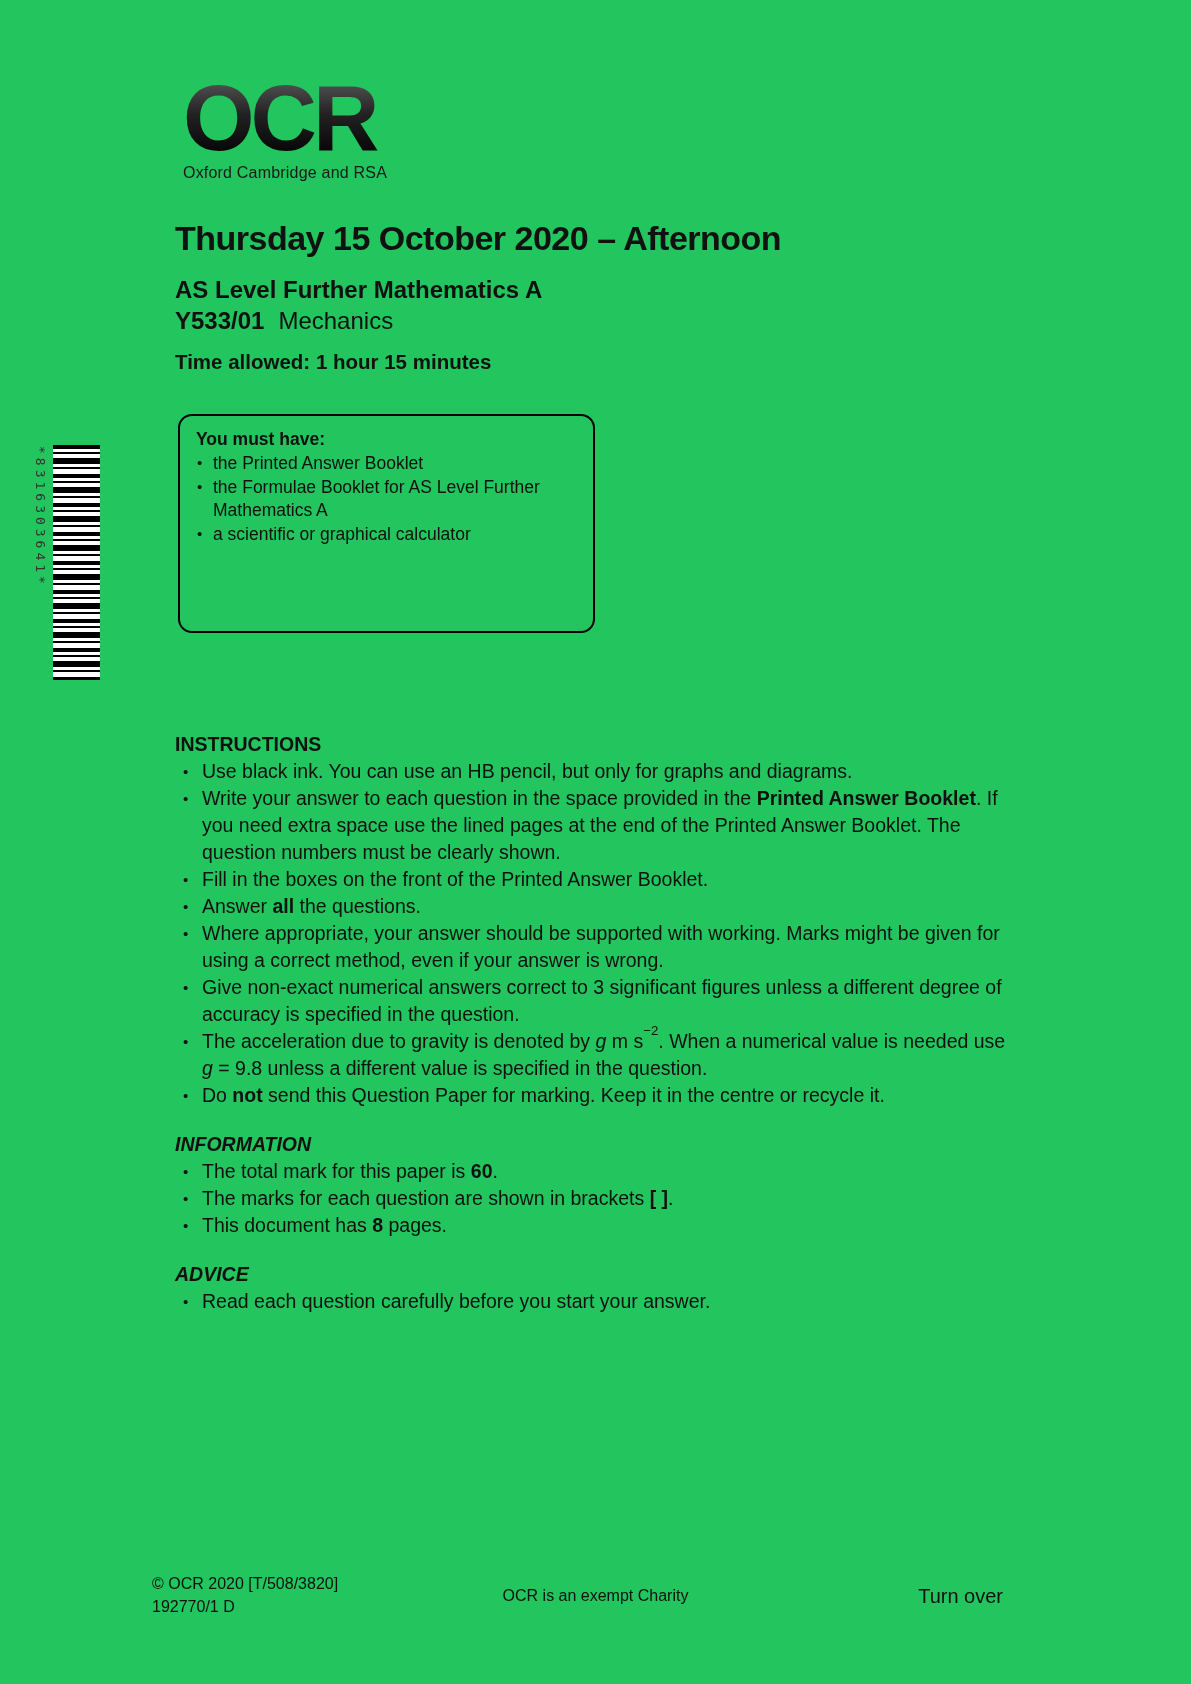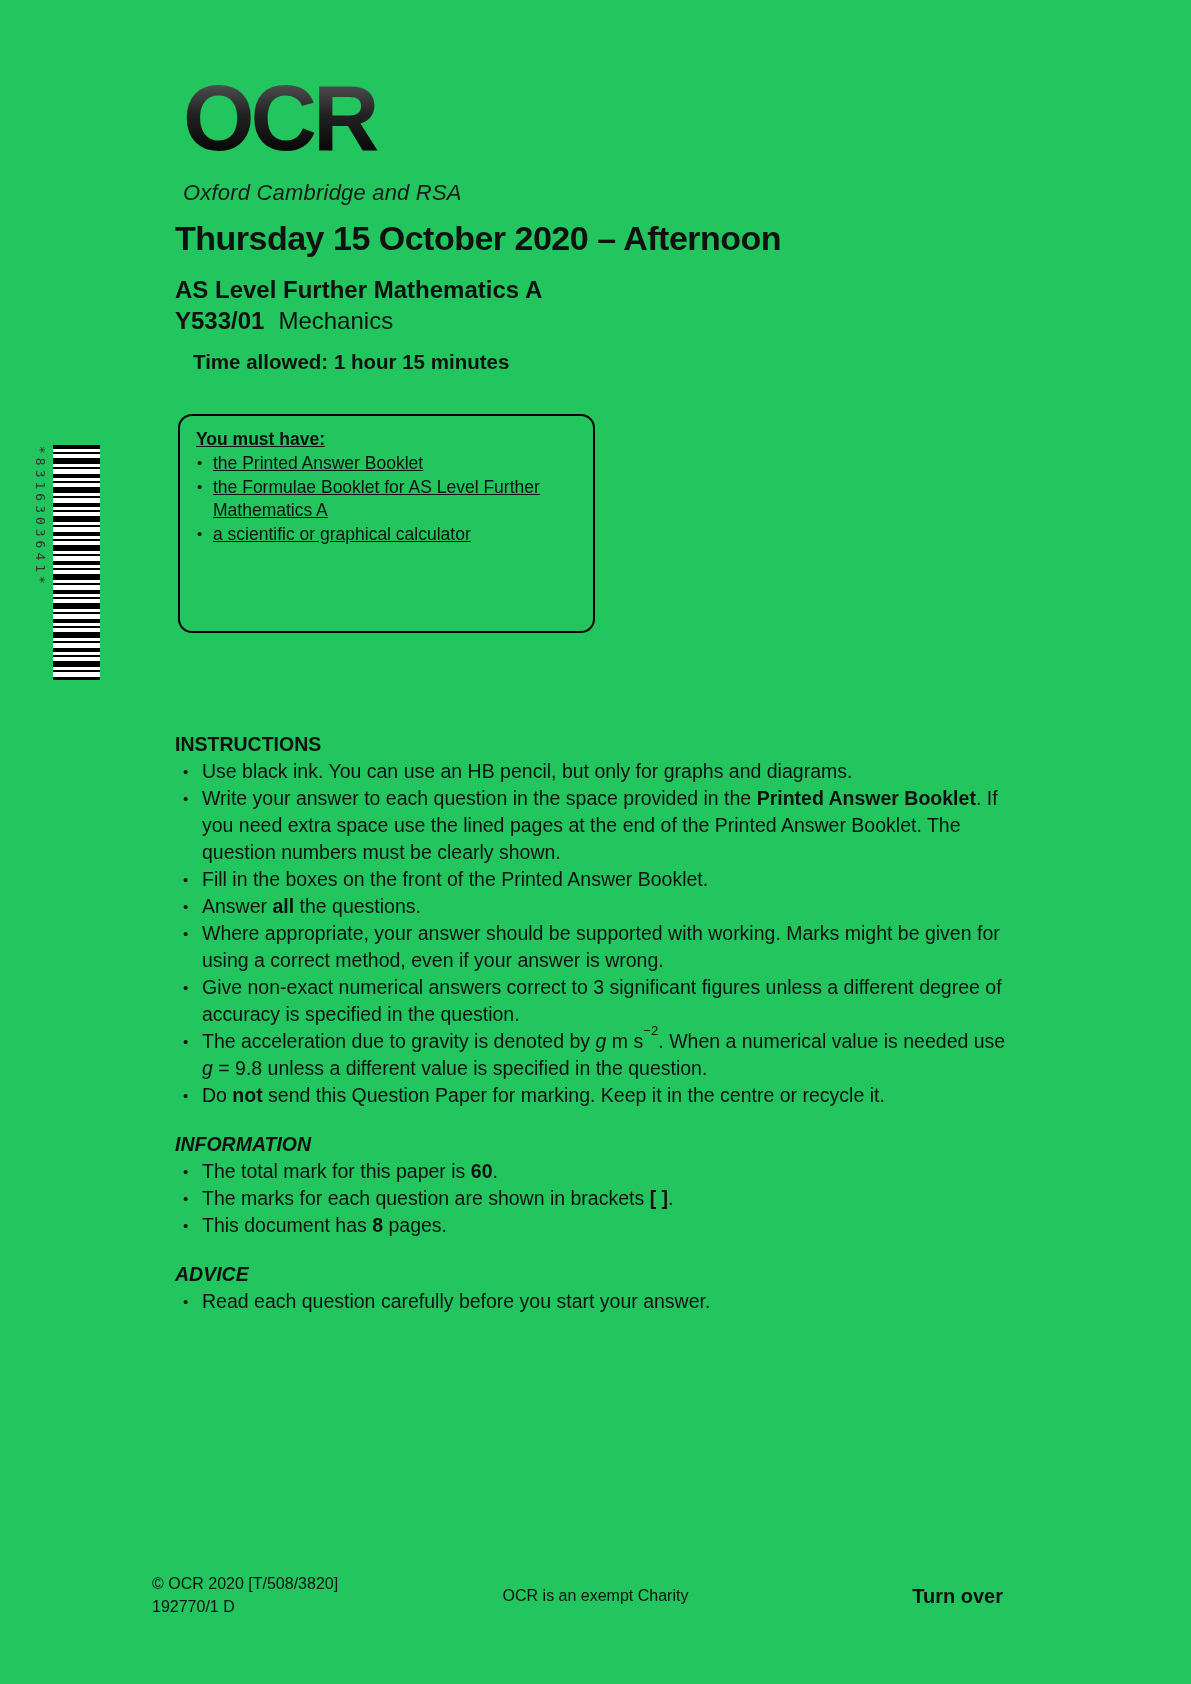--- a/index.html
+++ b/index.html
@@ -4,61 +4,61 @@
 <style>
   html,body{margin:0;padding:0;background:#fff;}
   body{width:1191px;height:1684px;font-family:"Liberation Sans",sans-serif;color:#111;}
   .page{position:relative;width:1191px;height:1684px;background:#22c55e;overflow:hidden;}
 
   
   .logo{position:absolute;left:183px;top:76px;}
   .logo-text{font-size:92px;font-weight:bold;line-height:0.92;letter-spacing:-4px;
     background:linear-gradient(180deg,#5a5a5a 0%,#222 45%,#000 100%);
     -webkit-background-clip:text;background-clip:text;color:transparent;}
-  .logo-tagline{font-size:22px;color:#1a1a1a;margin-top:19px;letter-spacing:0.2px;font-style:italic;}
+  .logo-tagline{font-size:16px;color:#1a1a1a;margin-top:3px;letter-spacing:0.2px;}
 
   
   .title{position:absolute;left:175px;top:196px;font-size:34px;font-weight:bold;letter-spacing:-0.5px;}
   .subtitle{position:absolute;left:175px;top:256px;font-size:24px;font-weight:bold;}
   .paper-line{position:absolute;left:175px;top:307px;font-size:24px;}
   .paper-code{font-weight:bold;margin-right:14px;}
-  .time-allowed{position:absolute;left:193px;top:350px;font-size:20.5px;font-weight:bold;}
+  .time-allowed{position:absolute;left:175px;top:350px;font-size:20.5px;font-weight:bold;}
 
   
   .barcode-bars{position:absolute;left:53px;top:445px;width:47px;height:235px;
     background:repeating-linear-gradient(to bottom,
       #000 0 4px,#fff 4px 7px,#000 7px 9px,#fff 9px 13px,
       #000 13px 19px,#fff 19px 22px,#000 22px 24px,#fff 24px 29px);}
   .barcode-number{position:absolute;left:48px;top:446px;width:232px;
     transform:rotate(90deg);transform-origin:left top;
     font-family:"DejaVu Sans Mono",monospace;font-size:13px;letter-spacing:4px;color:#333;}
 
   
   .must-box{position:absolute;left:178px;top:414px;width:417px;height:219px;
-    border:2px solid #000;border-radius:14px;padding:13px 16px;box-sizing:border-box;text-decoration:underline;}
+    border:2px solid #000;border-radius:14px;padding:13px 16px;box-sizing:border-box;}
   .must-heading{font-size:17.5px;font-weight:bold;margin:0 0 2px 0;}
   .must-box ul{list-style:none;margin:0;padding:0;font-size:17.5px;line-height:23.5px;}
   .must-box li{position:relative;padding-left:17px;}
   .must-box .bullet{position:absolute;left:1px;top:-1px;font-size:15px;}
 
   
   .body-text{position:absolute;left:175px;top:731px;width:843px;}
   .sec-heading{font-size:19.5px;font-weight:bold;line-height:27px;margin:0;}
   .sec-gap{margin-top:22px;font-style:italic;}
   .body-text ul{list-style:none;margin:0;padding:0;font-size:19.5px;line-height:27px;}
   .body-text li{position:relative;padding-left:27px;}
   .body-text .bullet{position:absolute;left:8px;top:0;font-size:15px;}
   .b{font-weight:bold;}
   .i{font-style:italic;}
   sup{font-size:0.68em;position:relative;top:-0.45em;line-height:0;}
 
   
   .footer-left{position:absolute;left:152px;top:1572px;font-size:16px;line-height:23px;}
   .footer-center{position:absolute;left:0;top:1572px;width:1191px;text-align:center;font-size:16px;margin-top:15px;}
-  .footer-right{position:absolute;right:188px;top:1585px;font-size:20px;font-weight:bold;}
+  .footer-right{position:absolute;right:188px;top:1585px;font-size:20px;font-weight:normal;}
 </style>
 </head>
 <body>
 
 <div class="page">
 
   <div class="logo">
     <div class="logo-text">OCR</div>
     <div class="logo-tagline">Oxford Cambridge and RSA</div>
   </div>

